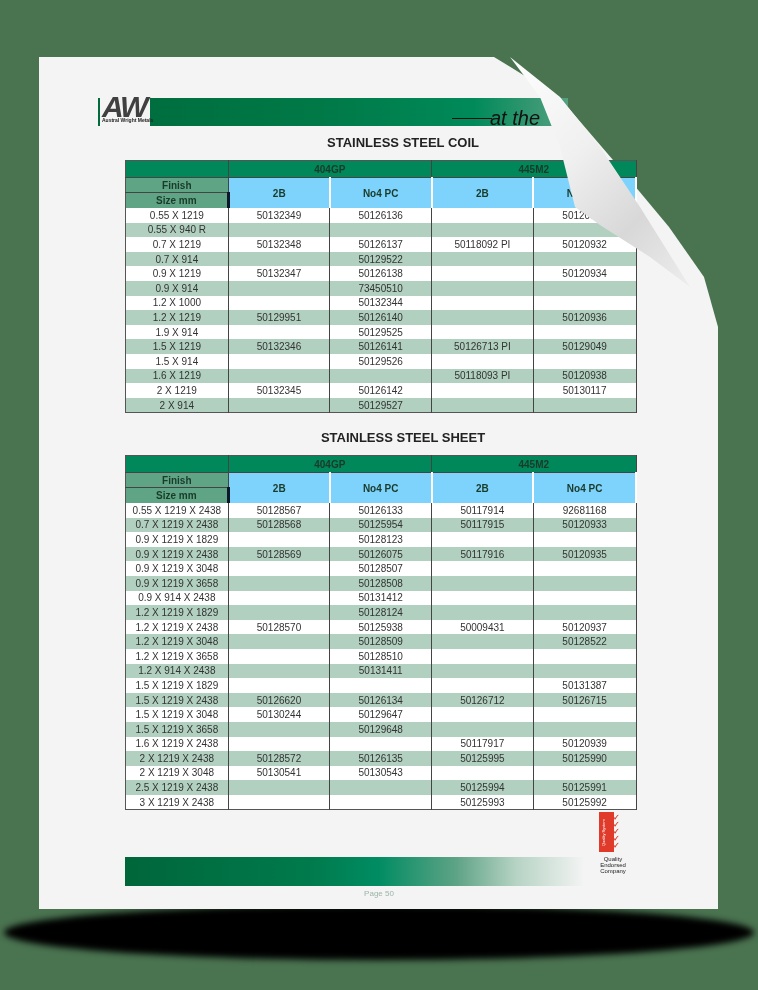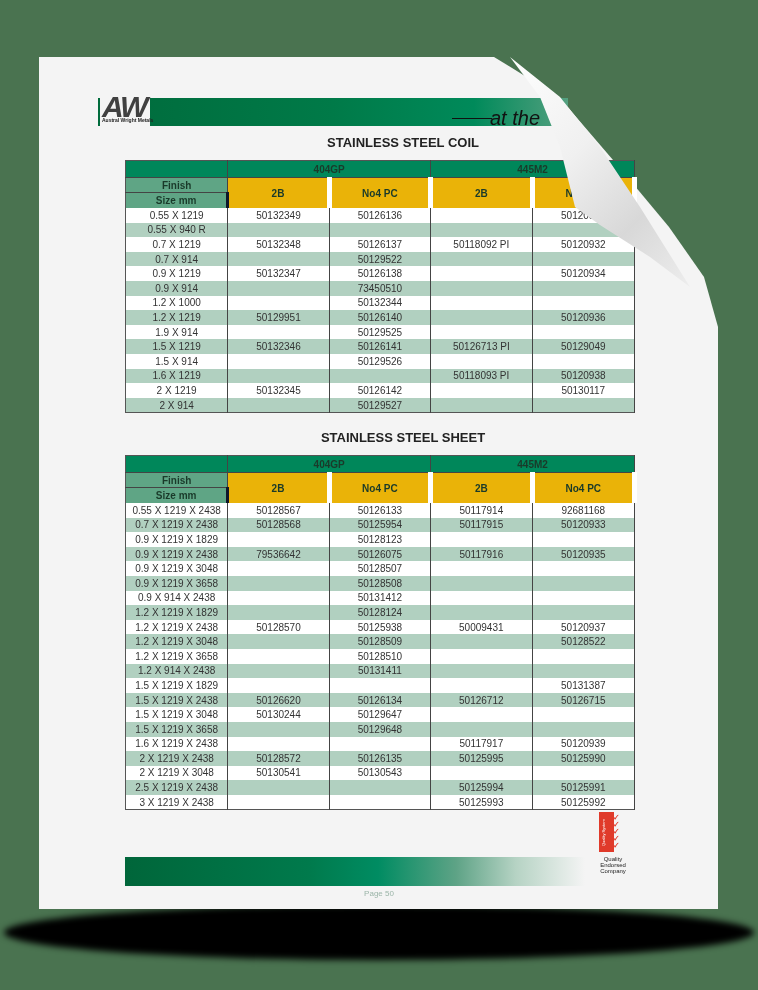--- a/index.html
+++ b/index.html
@@ -39,21 +39,21 @@
     position:absolute; left:0; width:758px; text-align:center; font-weight:bold; font-size:13px; color:#222;padding-left:24px;
   }
   table.tbl {
     position:absolute; border-collapse:collapse; font-size:10px; color:#333;
     border:1px solid #555;
   }
   .tbl td, .tbl th { padding:0; text-align:center; height:14.6px; }
   .tbl th { font-weight:bold; color:#1a3a2a; }
   .tbl .grp { background:#00875a; height:16px; border-right:1px solid #444; border-bottom:1px solid #444; }
   .tbl .grp-empty { background:#00875a; border-right:1px solid #444; border-bottom:1px solid #444; }
-  .tbl .sub { background:#eab308; border-right:5px solid #ffffff;margin-top:16px; }
+  .tbl .sub { background:#7dd3fc; border-right:2px solid #ffffff;margin-top:16px; }
   .tbl .fin { background:#5fa585; height:14px; border-bottom:1px solid #444; border-right:1px solid #444;margin-left:28px; }
   .tbl .sz { background:#5fa585; height:15px; border-right:3px solid #0f172a; }
   .tbl tr.row:nth-child(odd) td { background:#ffffff; }
   .tbl tr.row:nth-child(even) td { background:#b1d0c0; }
   .tbl td { border-right:1px solid #444; }
   .footer-band {
     position:absolute; left:125px; top:857px; width:460px; height:29px;
     background:linear-gradient(90deg,#00663a 0%,#007a4c 40%,#008c62 55%,#5ea386 72%,#b6d3c4 85%,#f4f4f4 100%);
   }
   .page-no {
@@ -257,21 +257,21 @@
       </tr>
       <tr class="row">
         <td>0.9 X 1219 X 1829</td>
         <td></td>
         <td>50128123</td>
         <td></td>
         <td></td>
       </tr>
       <tr class="row">
         <td>0.9 X 1219 X 2438</td>
-        <td>79536642</td>
+        <td>50128569</td>
         <td>50126075</td>
         <td>50117916</td>
         <td>50120935</td>
       </tr>
       <tr class="row">
         <td>0.9 X 1219 X 3048</td>
         <td></td>
         <td>50128507</td>
         <td></td>
         <td></td>

